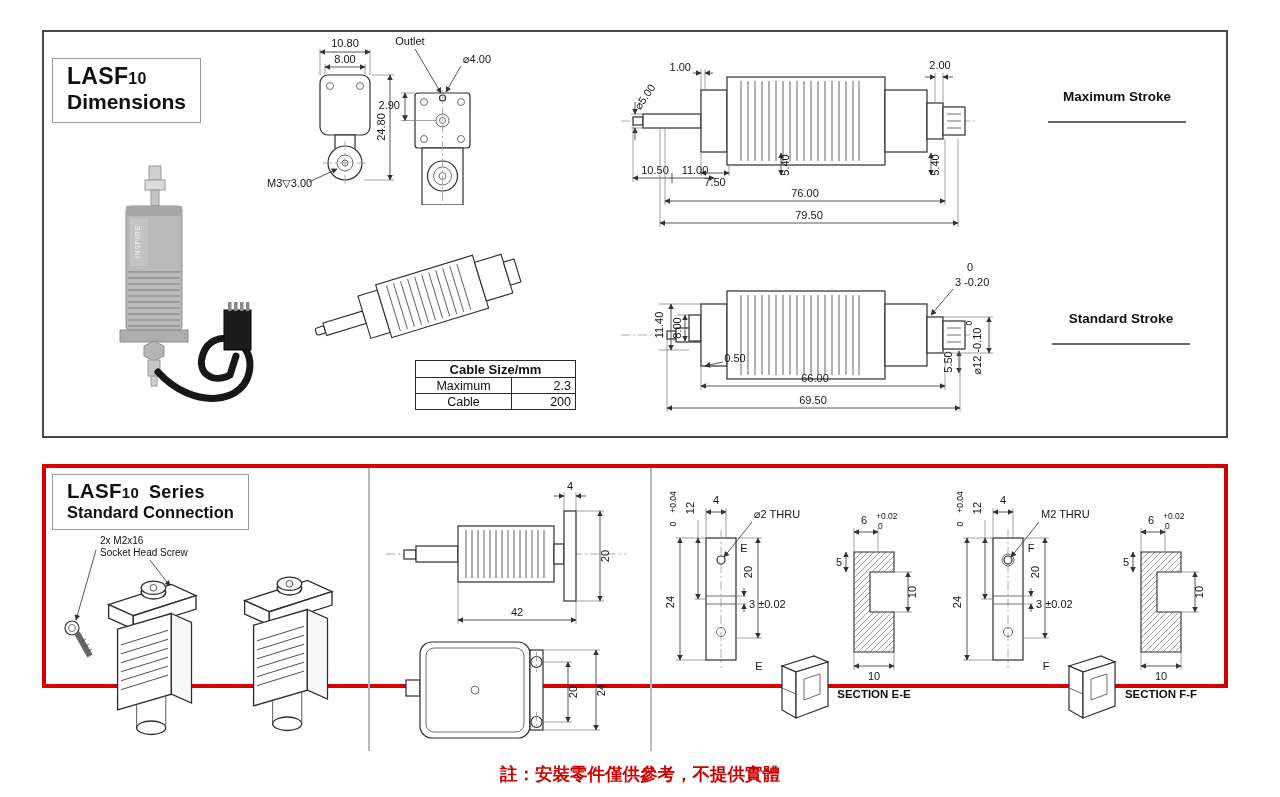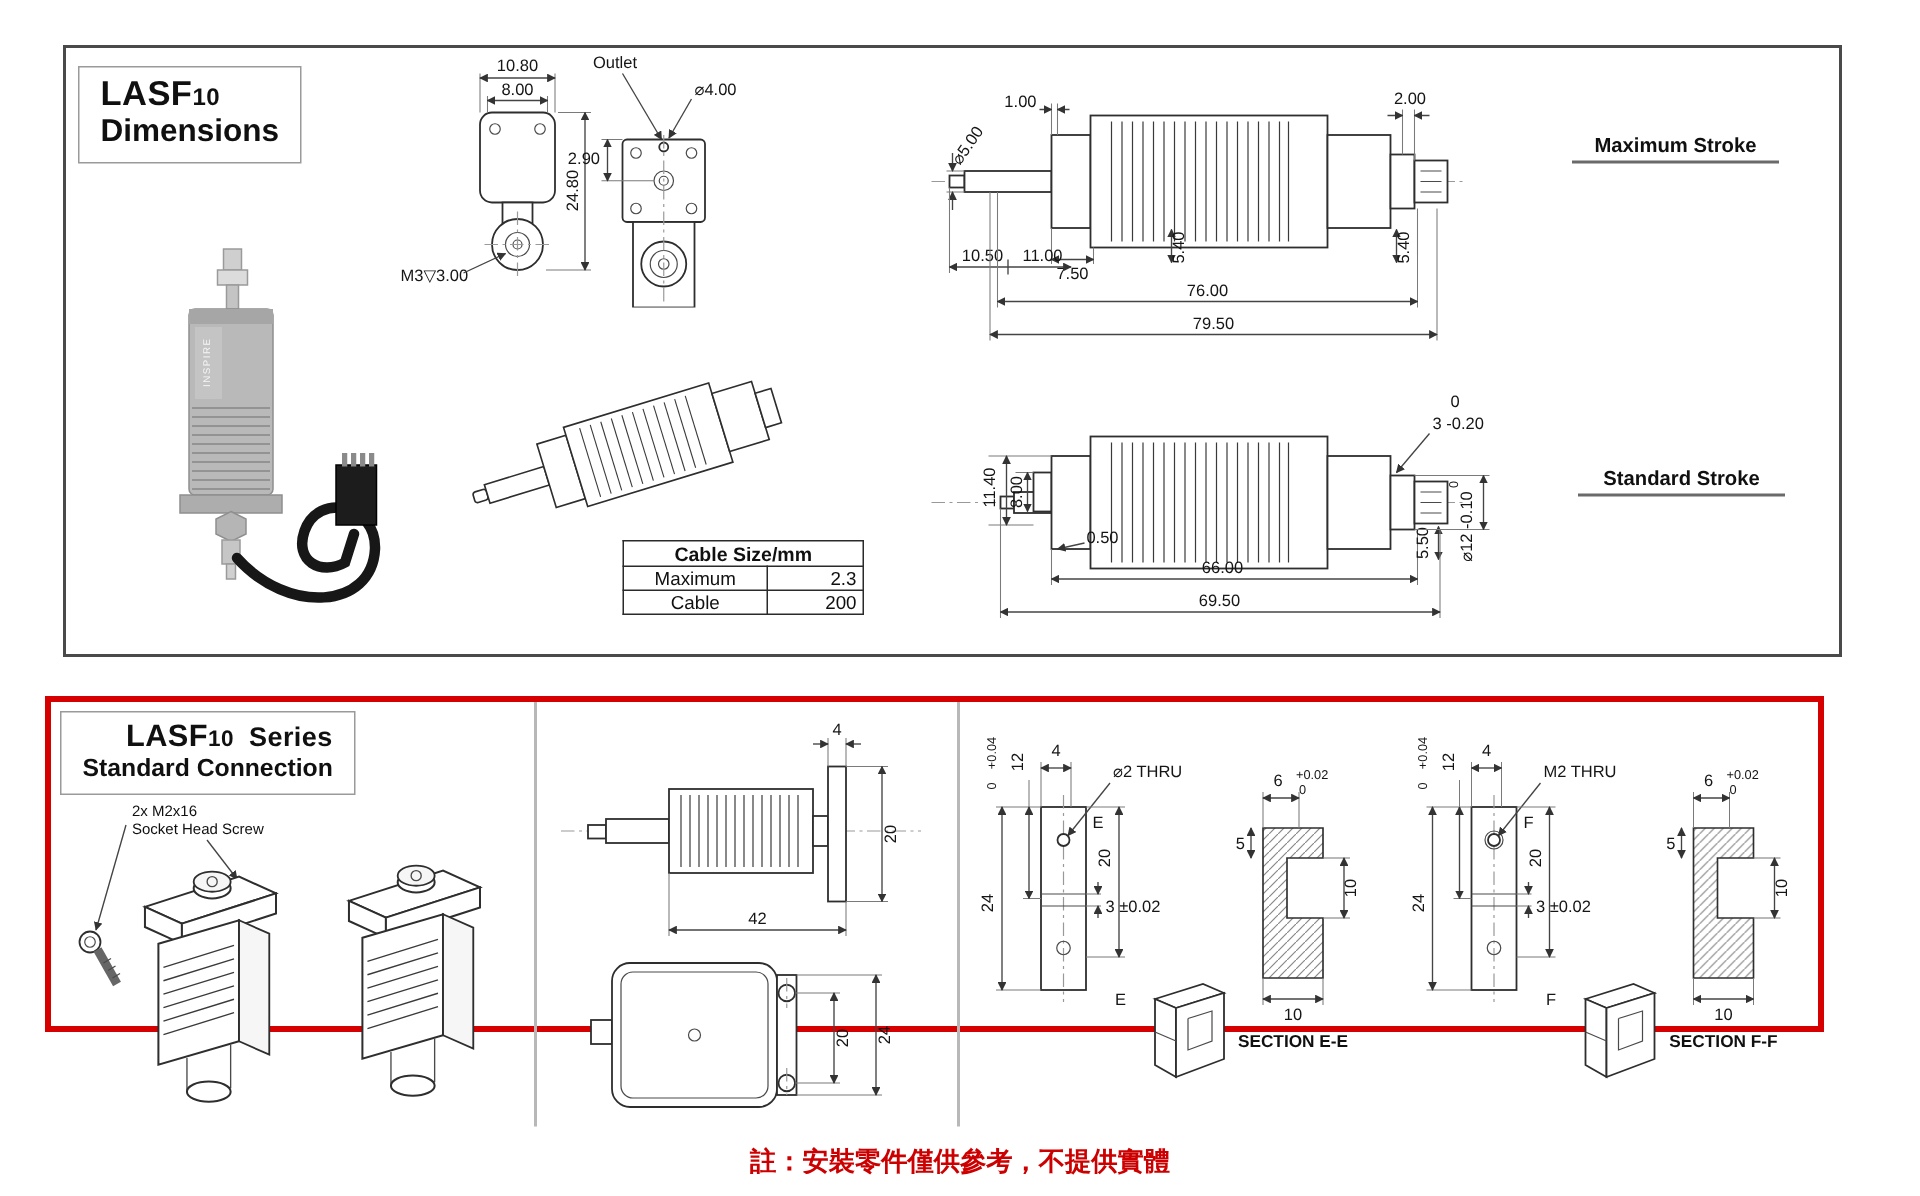--- a/index.html
+++ b/index.html
@@ -1,29 +1,29 @@
 <!DOCTYPE html>
 <html><head>
 <meta charset="utf-8">
 <style>
   * { box-sizing: border-box; margin: 0; padding: 0; }
   html, body { width: 1280px; height: 797px; background: #fff;
     font-family: "Liberation Sans", "DejaVu Sans", sans-serif; }
   .stage { position: relative; width: 1280px; height: 797px; overflow: hidden; background:#fff; }
   .abs { position: absolute; }
   #dims-panel { position:absolute; left:42px; top:30px; width:1186px; height:408px; border:2px solid #4a4a4a; background:#fff; }
-  #conn-panel { position:absolute; left:30px; top:464px; width:1186px; height:224px; border:4px solid #d60000; background:#fff;text-align:right; }
+  #conn-panel { position:absolute; left:42px; top:464px; width:1186px; height:224px; border:4px solid #d60000; background:#fff; }
   .title-box { border:1.5px solid #9a9a9a; padding:5px 14px 7px 14px; background:#fff; color:#101010; display:inline-block; }
   .tb-l1 { font-weight:bold; font-size:23px; line-height:1.12; letter-spacing:.3px; }
   .tb-num { font-size:16px; }
   .tb-series { font-size:18px; margin-left:10px; }
   .tb-l2 { font-weight:bold; font-size:21px; line-height:1.18; }
   .tb-l2.small { font-size:16.5px; }
   .stroke-cap { position:absolute; font-weight:bold; font-size:13.5px; color:#101010; text-align:center;
-    border-bottom:2px solid #6a6a6a; padding:0 4px 3px 4px; }
+    border-bottom:2px solid #6a6a6a; padding:0 4px 17px 4px; }
   .cable-table { border-collapse:collapse; font-size:12.5px; color:#101010; background:#fff; }
   .cable-table th, .cable-table td { border:1.2px solid #2a2a2a; padding:0.5px 4px; text-align:center; }
   .cable-table th { font-weight:bold; font-size:13px;margin-top:21px; }
   .cable-table td.cn { width:96px; }
   .cable-table td.cv { width:64px;text-align:right; }
   .note { position:absolute; left:0; top:762px; width:100%; text-align:center; color:#cc0000;
     font-size:17.5px; font-weight:bold; }
   .vdiv { position:absolute; top:0; width:1.5px; height:283px; background:#b8b8b8; }
   .screw-note { font-size:10px; fill:#101010; }
   svg text { font-family:"Liberation Sans","DejaVu Sans",sans-serif; }
@@ -77,21 +77,21 @@
         <polygon class="part" points="12,18 26,24 26,70 12,62"></polygon>
         <polygon class="part" points="26,24 58,14 58,58 26,70"></polygon>
         <polyline class="thin" points="34,31 50,26 50,46 34,52 34,31"></polyline>
         <line class="thin" x1="12" y1="40" x2="26" y2="46"></line>
       </g>
     </defs>
   </svg>
 
   <div id="dims-panel">
 
-    <div class="title-box abs" style="left:8px; top:12px;">
+    <div class="title-box abs" style="left:8px; top:26px;">
       <div class="tb-l1">
         <span>LASF</span><span class="tb-num">10</span>
       </div>
       <div class="tb-l2">Dimensions</div>
     </div>
 
     <svg class="abs" style="left:8px; top:128px;" width="210" height="255" viewBox="0 0 210 255">
       <g>
         <rect x="97" y="6" width="12" height="14" fill="#cfcfcf" stroke="#9a9a9a"></rect>
         <rect x="93" y="20" width="20" height="10" fill="#dcdcdc" stroke="#9a9a9a"></rect>

